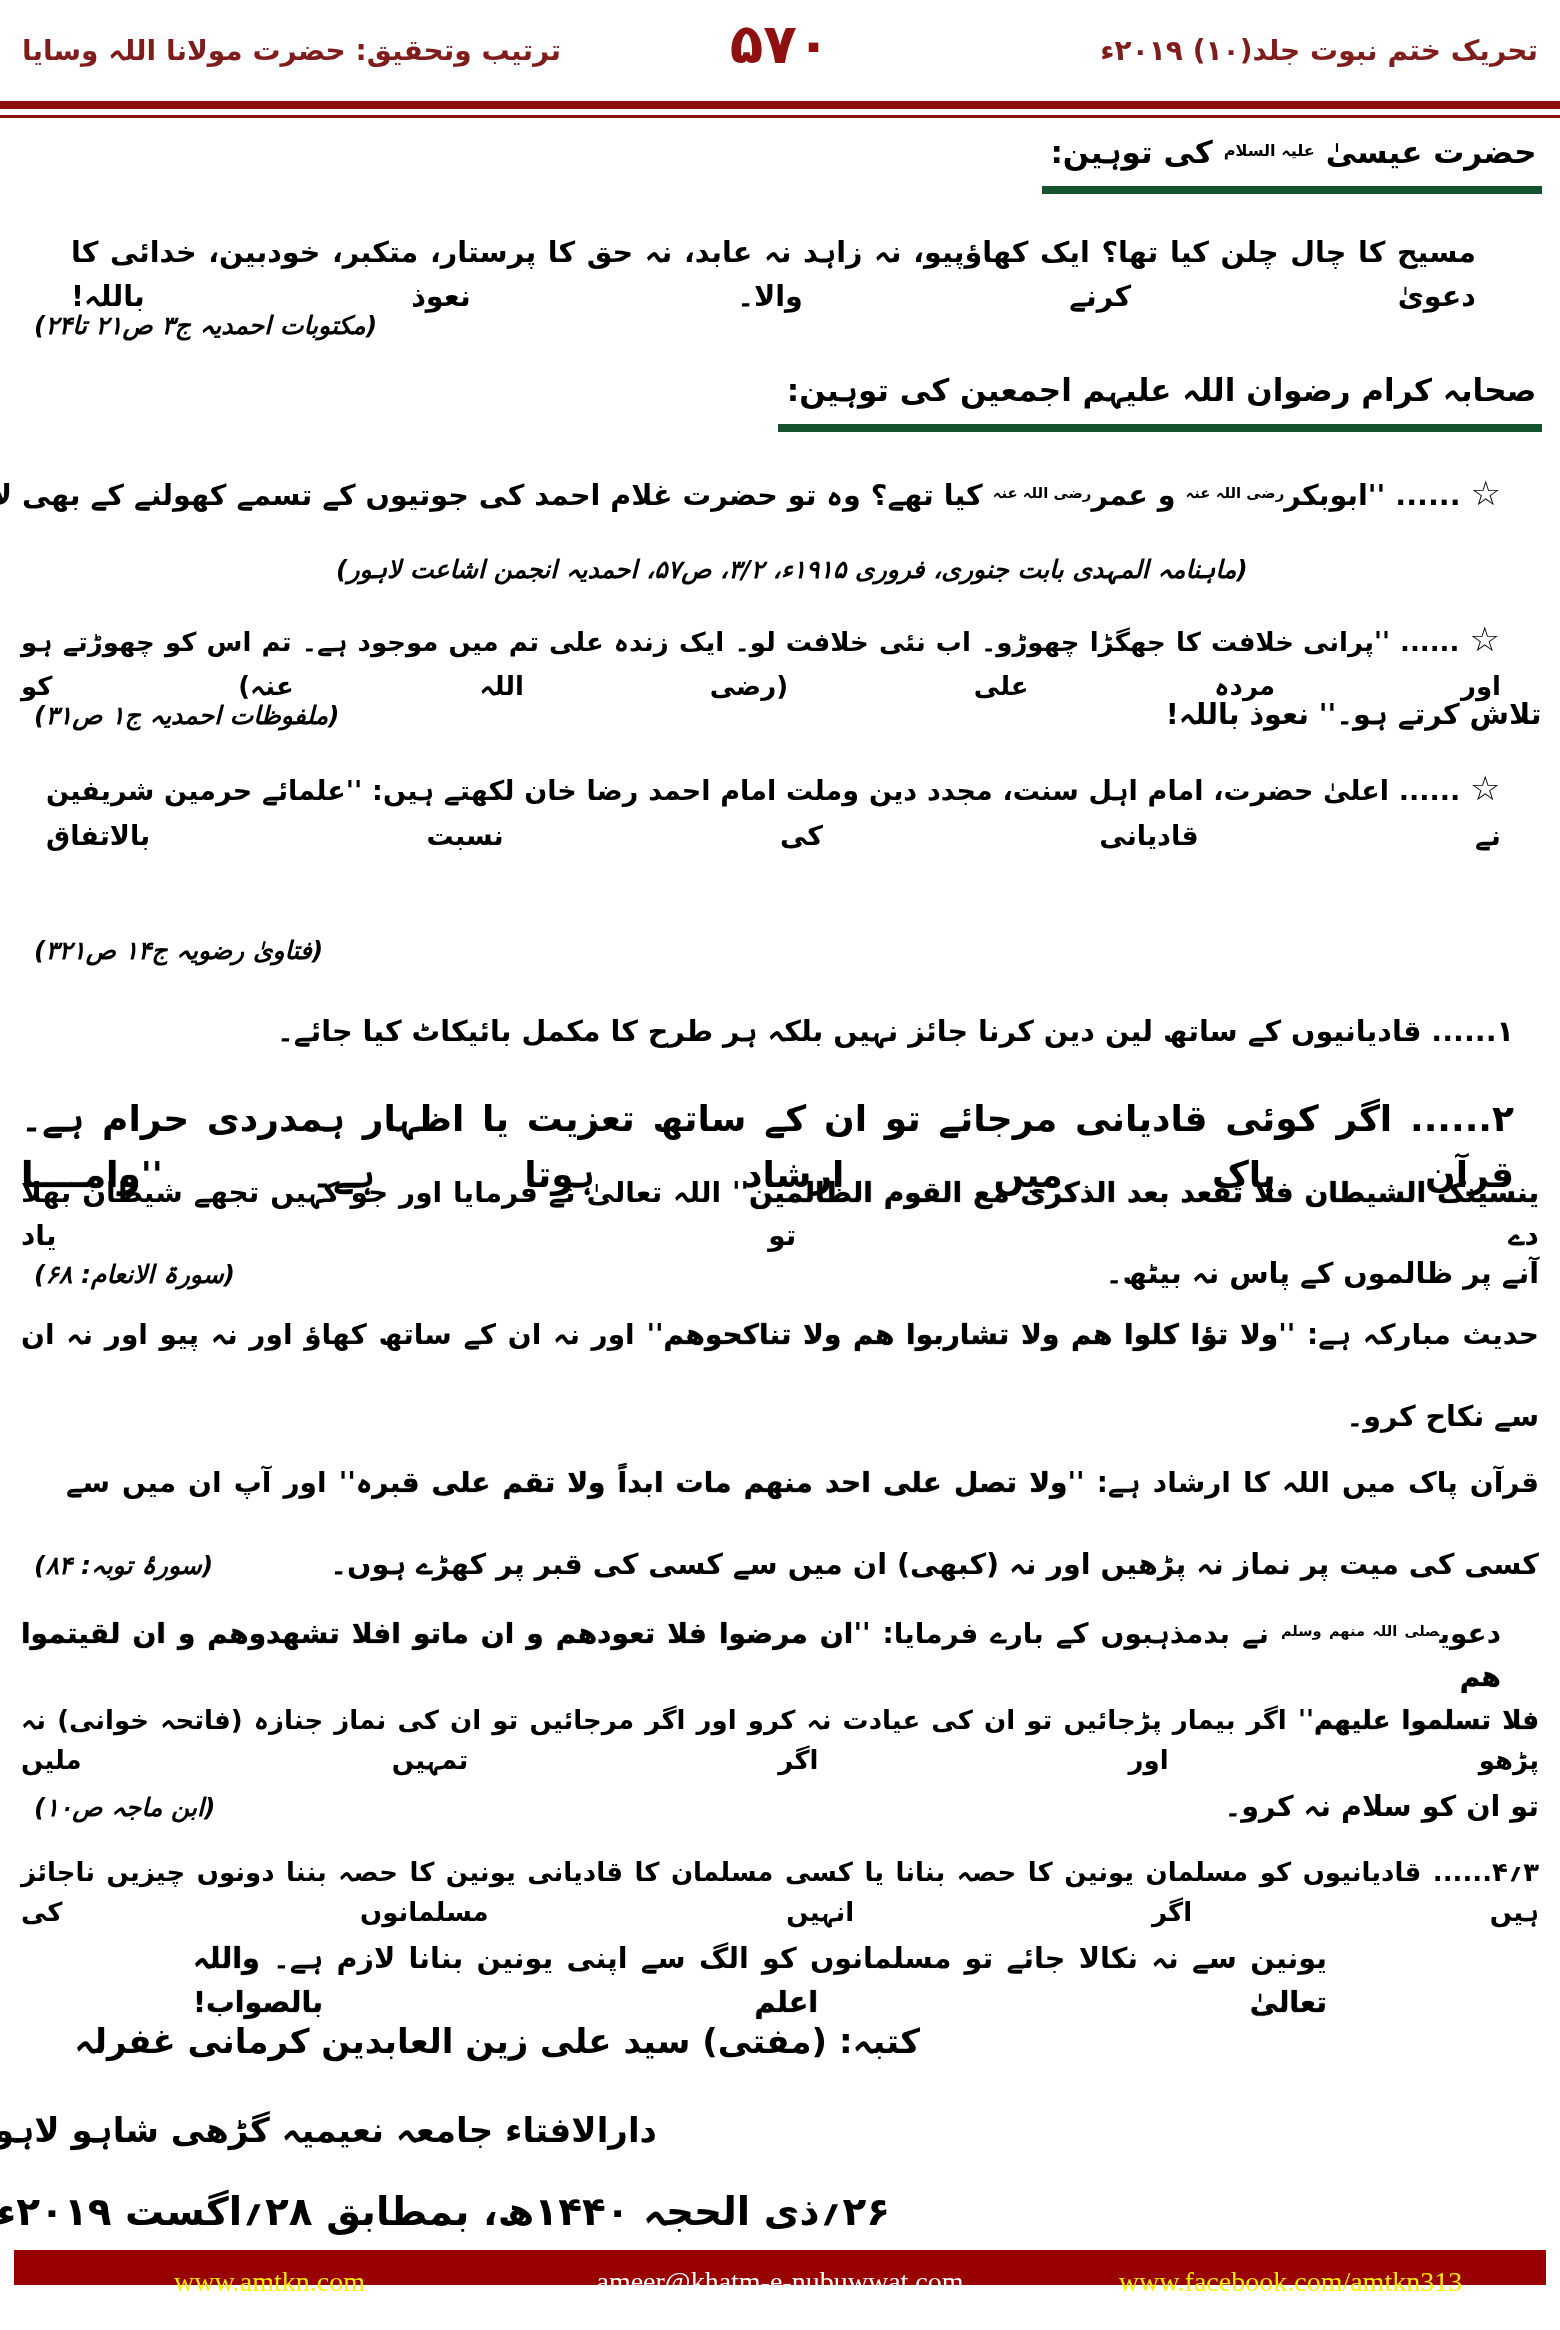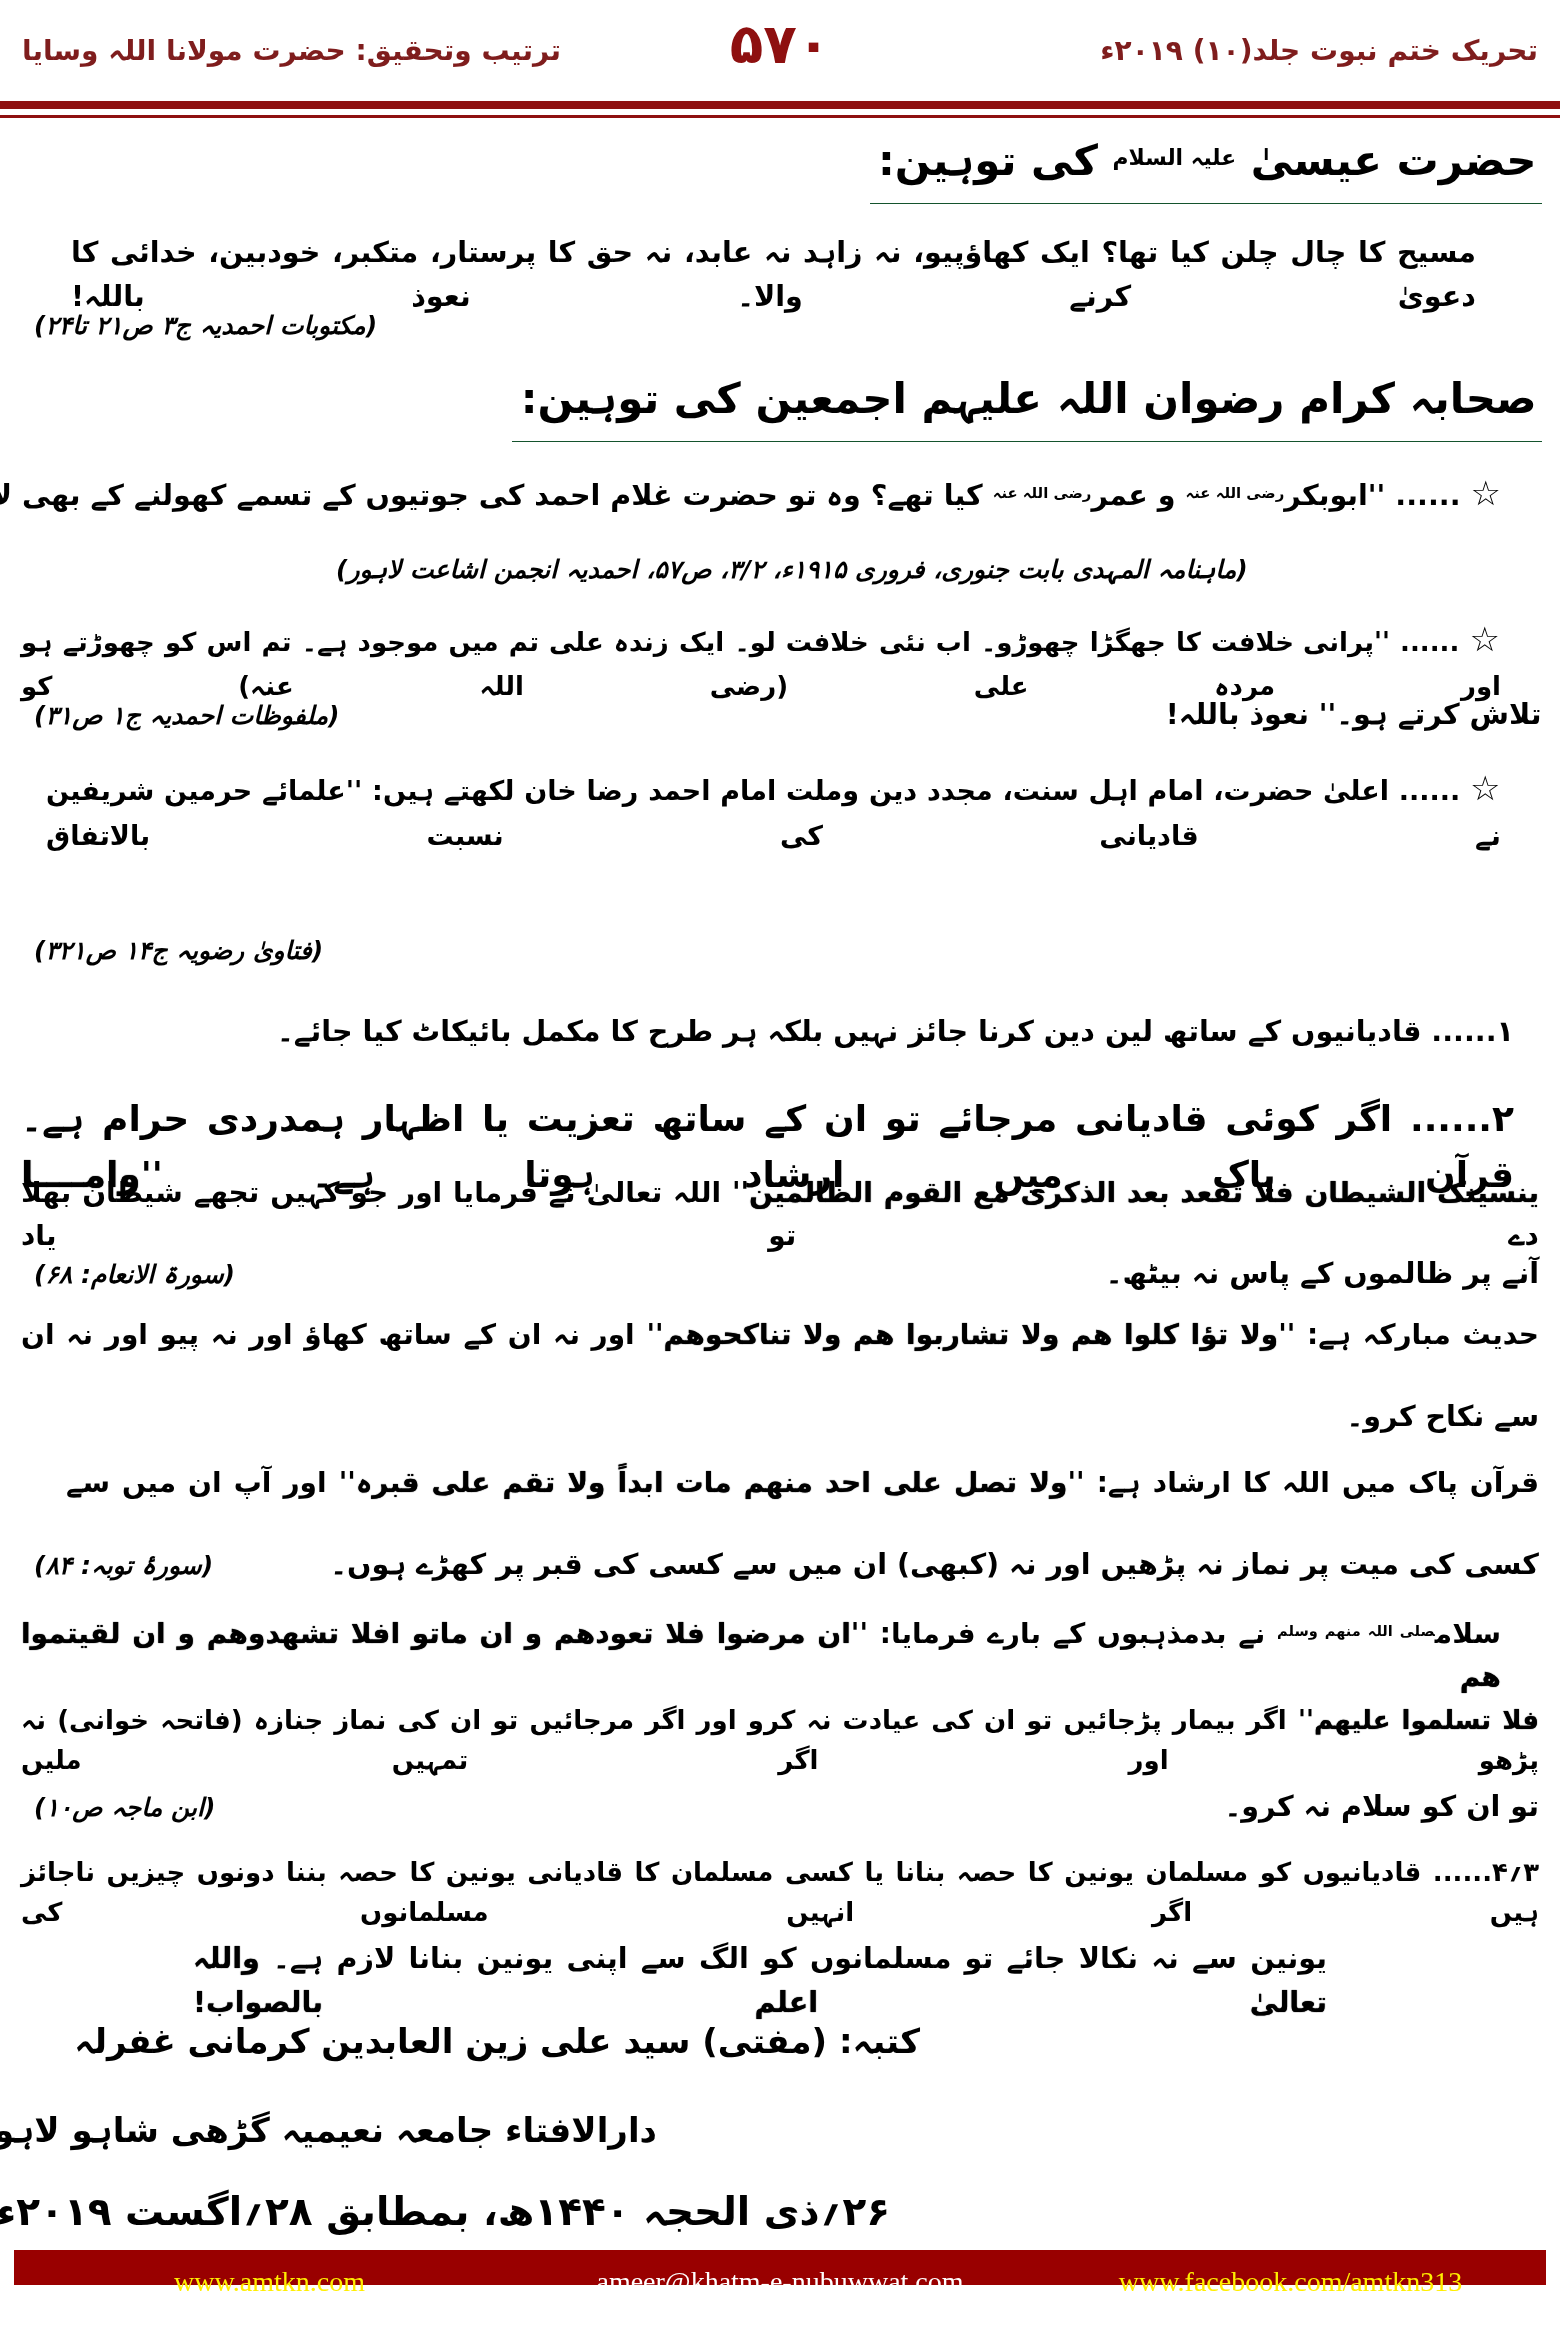--- a/index.html
+++ b/index.html
@@ -9,22 +9,22 @@
     font-family:"DejaVu Sans",sans-serif;color:#000;
   }
   .abs{position:absolute;}
   .l{font-weight:700;color:#000;white-space:nowrap;font-size:28.6px;line-height:1.55;}
   .j{white-space:normal;text-align:justify;text-align-last:justify;}
   .r{text-align:right;}
   .ref{font-weight:700;font-size:25px;white-space:nowrap;font-style:italic;}
   .sm{font-size:0.52em;vertical-align:0.45em;}
   .ar{text-shadow:0 0 1.1px #000;}
   .heading{
-    font-size:42px;font-weight:700;white-space:nowrap;
-    border-bottom:1px solid #14532d;padding:0 5px 10px 8.4px;
+    font-size:31px;font-weight:700;white-space:nowrap;
+    border-bottom:8px solid #14532d;padding:0 5px 10px 8.4px;
   }
   .hdr{font-size:28px;font-weight:700;color:#7f1d1d;white-space:nowrap;}
   .pagenum{font-size:55px;font-weight:700;color:#8e1010;}
   .rule{left:0;right:0;background:#8e1010;}
   .row{display:flex;justify-content:space-between;align-items:baseline;}
   .footer{
     background:#990000;display:flex;direction:ltr;align-items:center;
     font-family:"Liberation Serif",serif;font-size:28px;height:35px;
   }
   .footer>div{flex:1;text-align:center;white-space:nowrap;margin-top:29px;}
@@ -106,21 +106,21 @@
 
   <div class="abs l j" style="top:1461px;right:21px;left:21px;font-size:28px;margin-left:45px;">
     <span>قرآن پاک میں اللہ کا ارشاد ہے: ''</span><span class="ar">ولا تصل علی احد منھم مات ابداً ولا تقم علی قبرہ</span><span>'' اور آپ ان میں سے</span>
   </div>
   <div class="abs row" style="top:1542px;right:21px;left:34px;">
     <div class="l">کسی کی میت پر نماز نہ پڑھیں اور نہ (کبھی) ان میں سے کسی کی قبر پر کھڑے ہوں۔</div>
     <div class="l ref">(سورۂ توبہ: ۸۴)</div>
   </div>
 
   <div class="abs l j" style="top:1612px;right:59px;left:21px;font-size:28px;">
-    <span>سلام</span><span class="sm">صلی اللہ منھم وسلم</span><span> نے بدمذہبوں کے بارے فرمایا: ''</span><span class="ar">ان مرضوا فلا تعودھم و ان ماتو افلا تشھدوھم و ان لقیتموا ھم</span>
+    <span>دعوی</span><span class="sm">صلی اللہ منھم وسلم</span><span> نے بدمذہبوں کے بارے فرمایا: ''</span><span class="ar">ان مرضوا فلا تعودھم و ان ماتو افلا تشھدوھم و ان لقیتموا ھم</span>
   </div>
   <div class="abs l j" style="top:1700px;right:21px;left:21px;font-size:26px;">
     <span class="ar">فلا تسلموا علیھم</span><span>'' اگر بیمار پڑجائیں تو ان کی عیادت نہ کرو اور اگر مرجائیں تو ان کی نماز جنازہ (فاتحہ خوانی) نہ پڑھو اور اگر تمہیں ملیں</span>
   </div>
   <div class="abs row" style="top:1784px;right:21px;left:34px;">
     <div class="l">تو ان کو سلام نہ کرو۔</div>
     <div class="l ref">(ابن ماجہ ص۱۰)</div>
   </div>
 
   <div class="abs l j" style="top:1852px;right:21px;left:21px;font-size:26px;">

